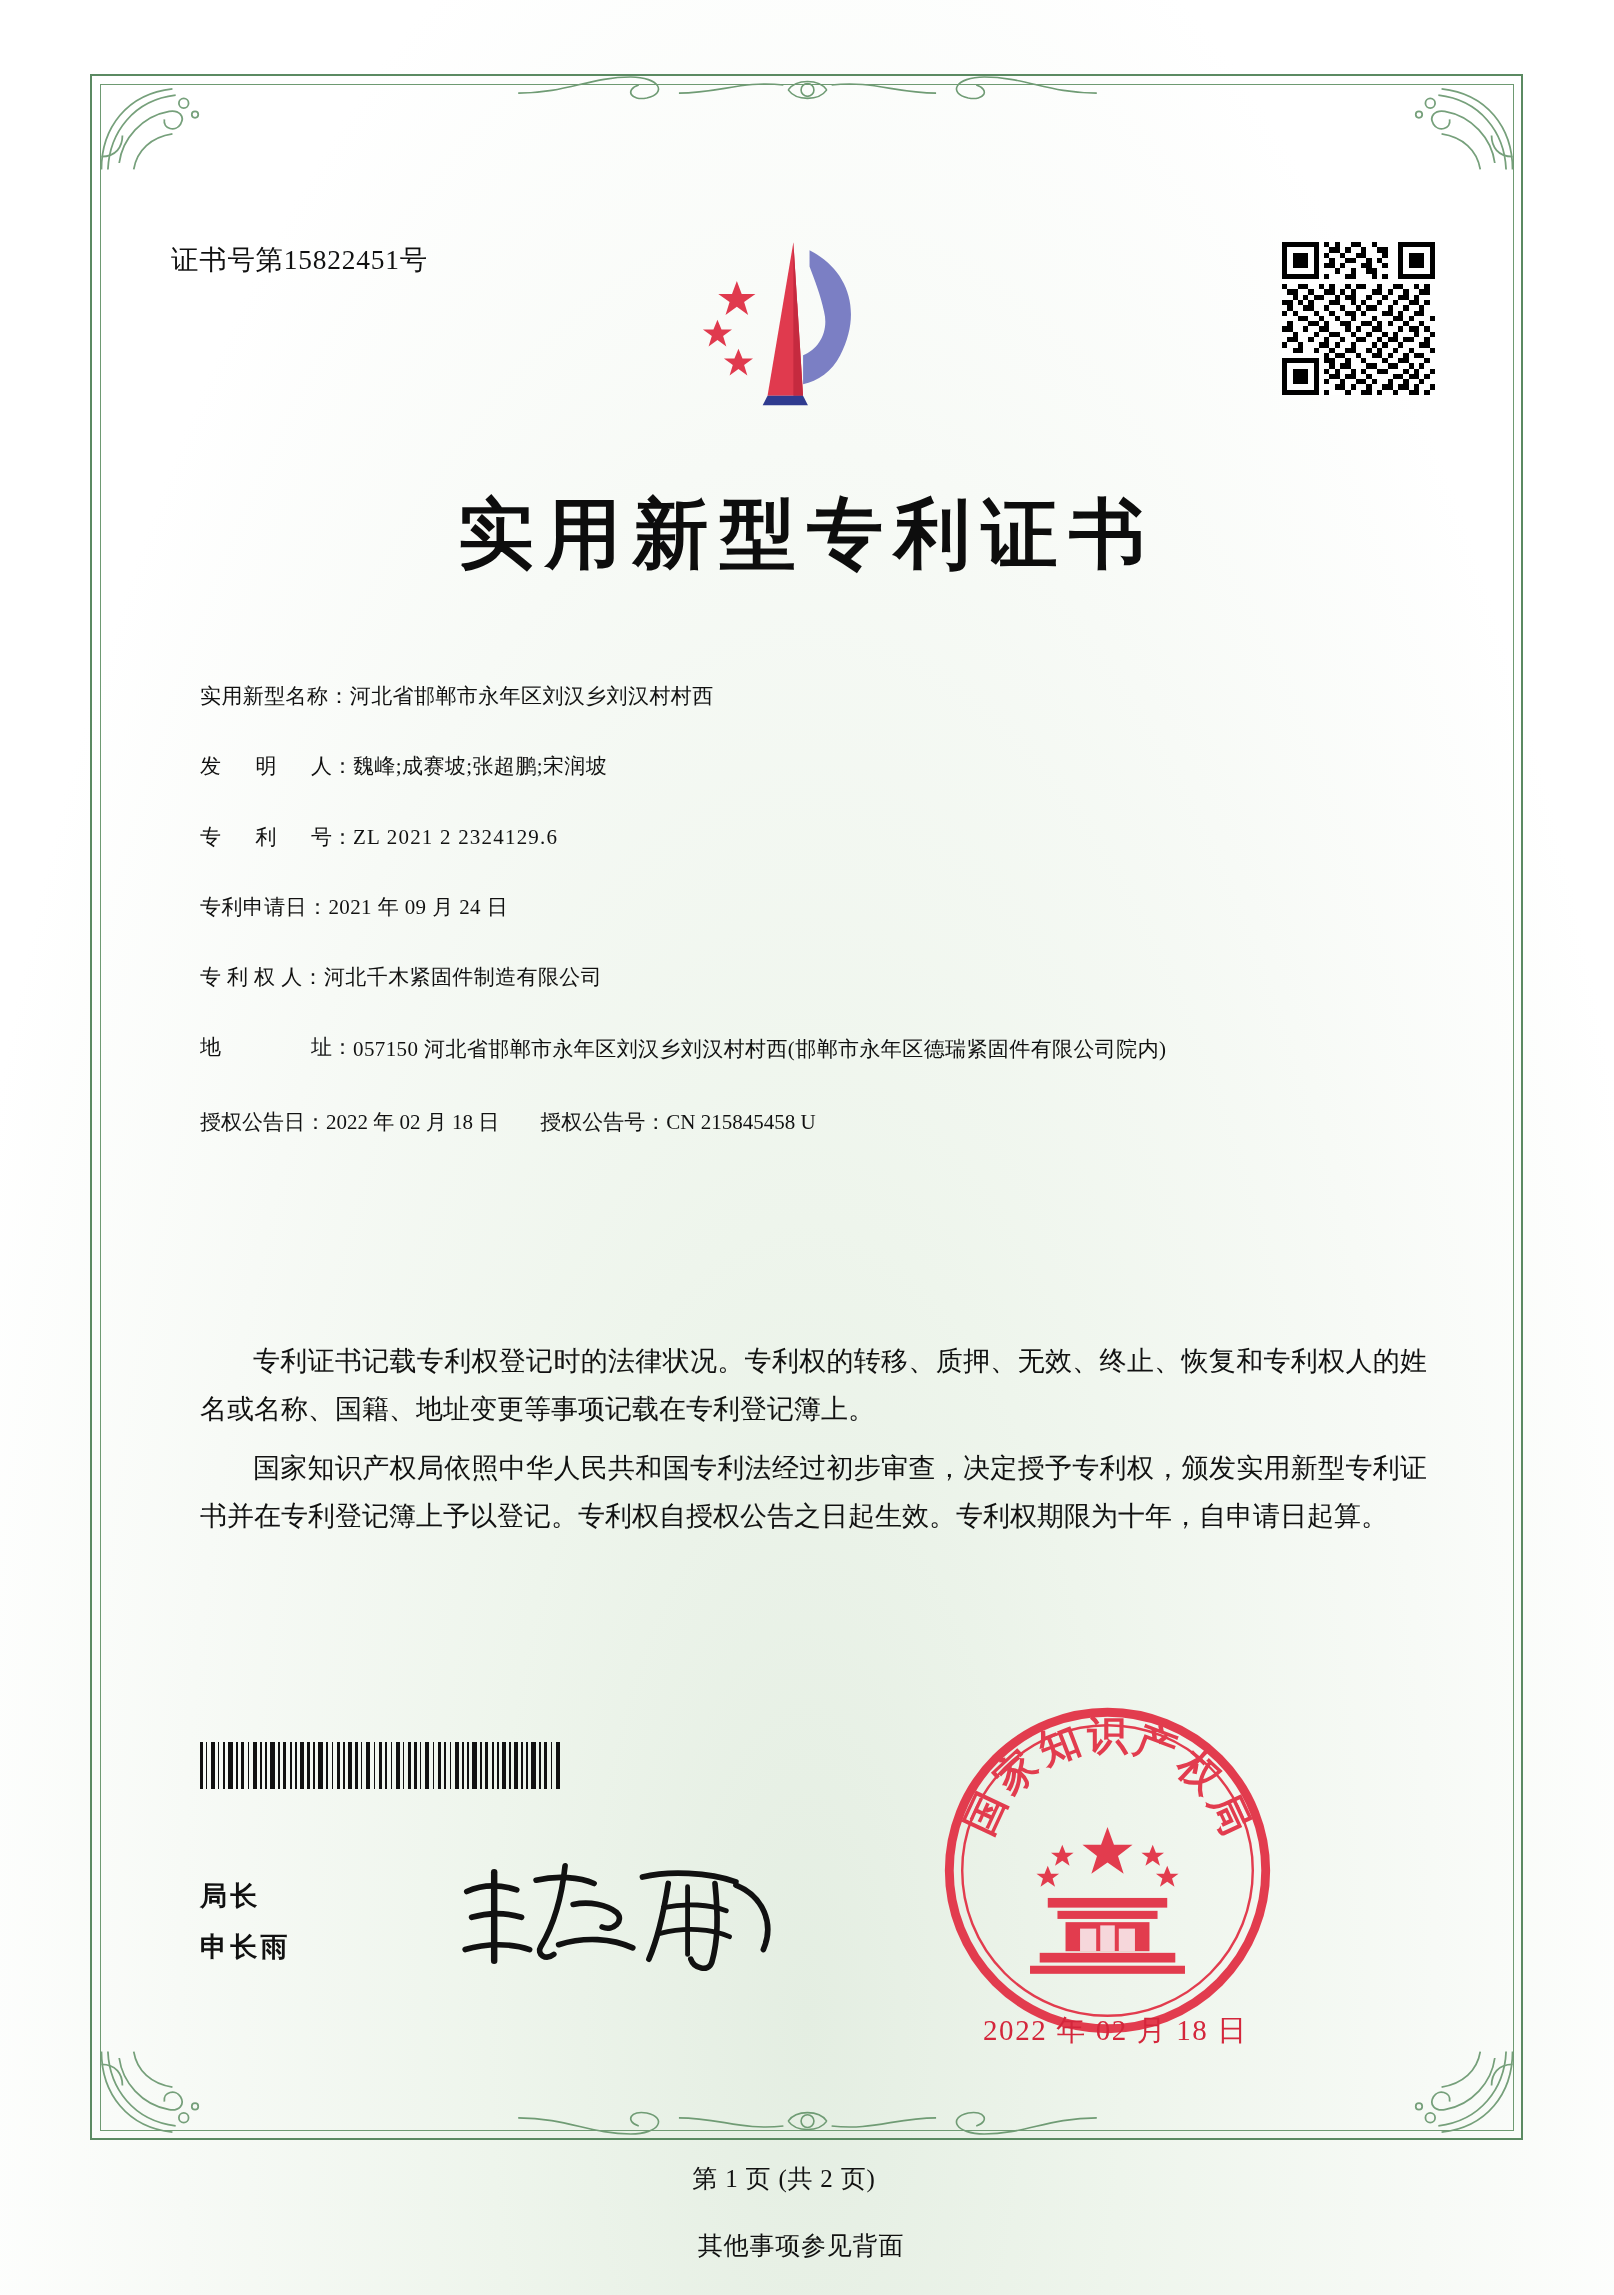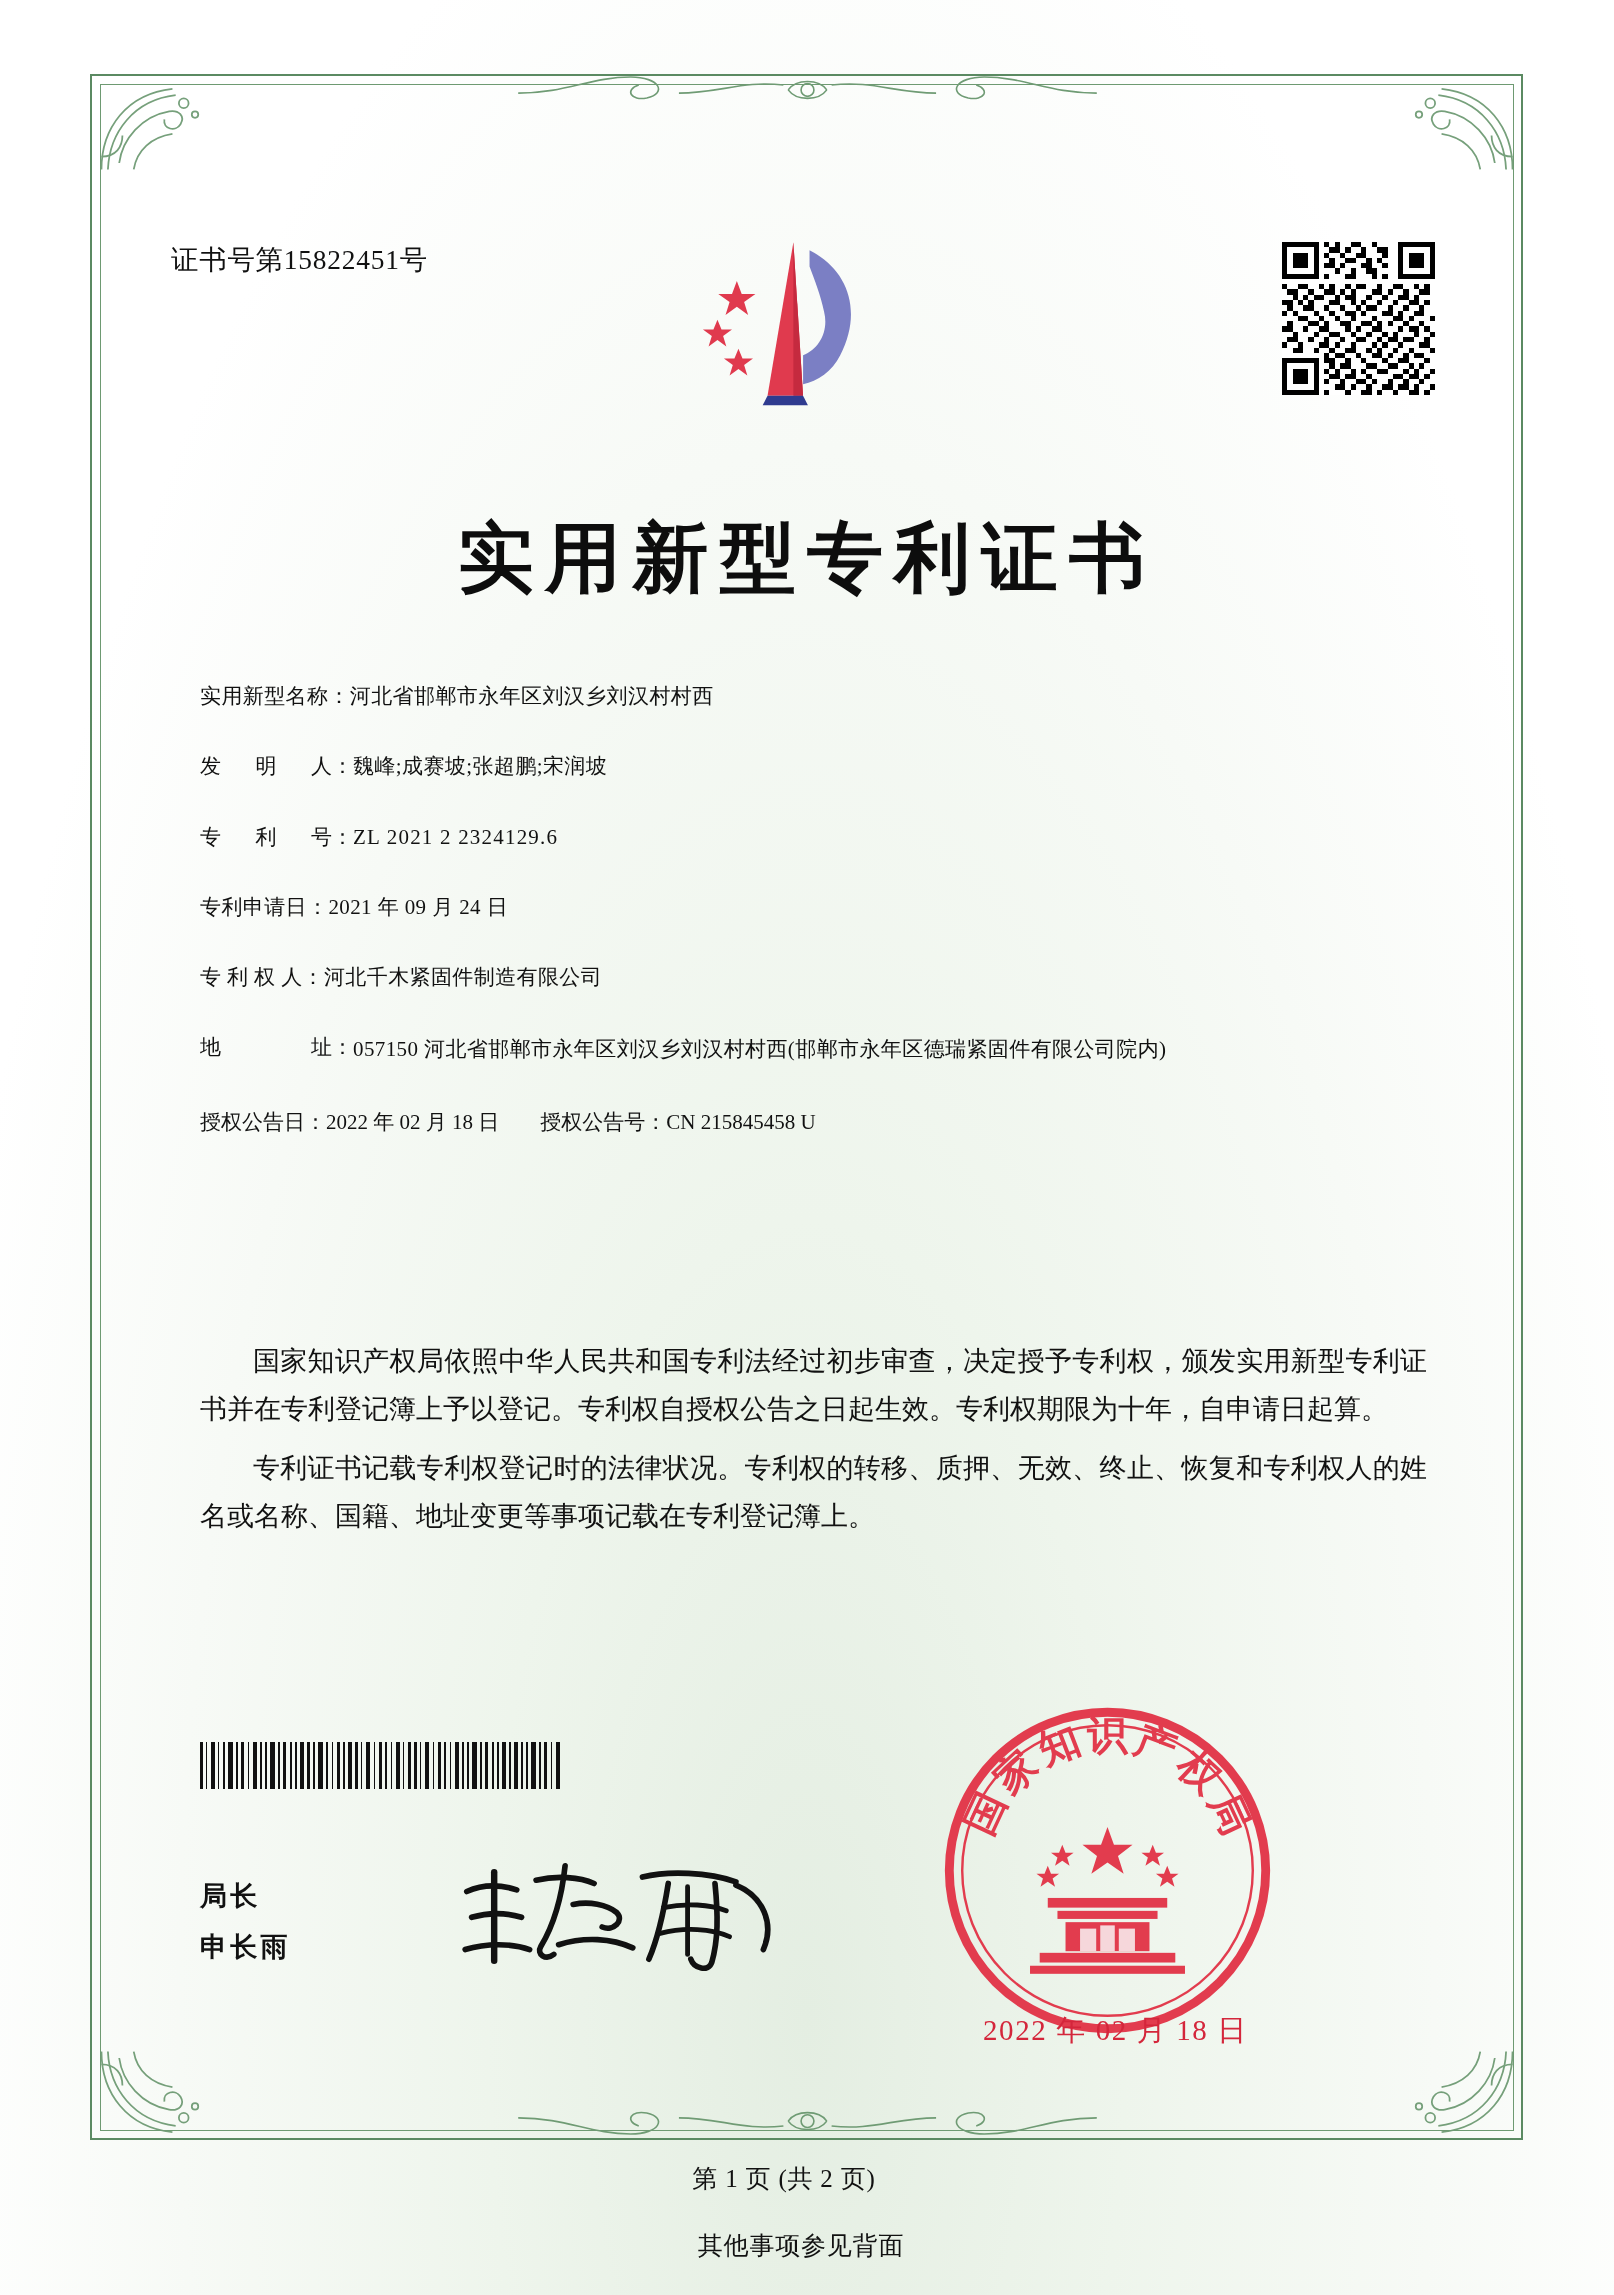--- a/index.html
+++ b/index.html
@@ -103,21 +103,20 @@
   .doc-title {
     position: absolute;
     left: 0; top: 484px;
     width: 1614px;
     text-align: center;
     font-size: 76px;
     font-weight: bold;
     letter-spacing: 11.3px;
     color: #0d0d0d;
     font-family: "DejaVu Serif", "Liberation Serif", serif;
-    margin-top: 24px;
   }
 
   
   .fields {
     position: absolute;
     left: 200px; top: 683px;
     width: 1227px;
     font-size: 21px;
     line-height: 1.25;
     color: #111;
@@ -592,22 +591,22 @@
         <span>授权公告日：</span><span>2022 年 02 月 18 日</span>
       </span>
       <span class="seg2">
         <span>授权公告号：</span><span>CN 215845458 U</span>
       </span>
     </div>
 
   </div>
 
   <div class="paragraphs">
+    <p>专利证书记载专利权登记时的法律状况。专利权的转移、质押、无效、终止、恢复和专利权人的姓名或名称、国籍、地址变更等事项记载在专利登记簿上。</p>
     <p>国家知识产权局依照中华人民共和国专利法经过初步审查，决定授予专利权，颁发实用新型专利证书并在专利登记簿上予以登记。专利权自授权公告之日起生效。专利权期限为十年，自申请日起算。</p>
-    <p>专利证书记载专利权登记时的法律状况。专利权的转移、质押、无效、终止、恢复和专利权人的姓名或名称、国籍、地址变更等事项记载在专利登记簿上。</p>
   </div>
 
   <div class="barcode">
     <svg viewBox="0 0 500 58" shape-rendering="crispEdges">
       <rect width="500" height="58" fill="none"></rect>
       <g fill="#111">
         <rect x="0" y="0" width="4" height="58"></rect>
           <rect x="7" y="0" width="2" height="58"></rect>
         <rect x="13" y="0" width="5" height="58"></rect>
           <rect x="22" y="0" width="2" height="58"></rect>

